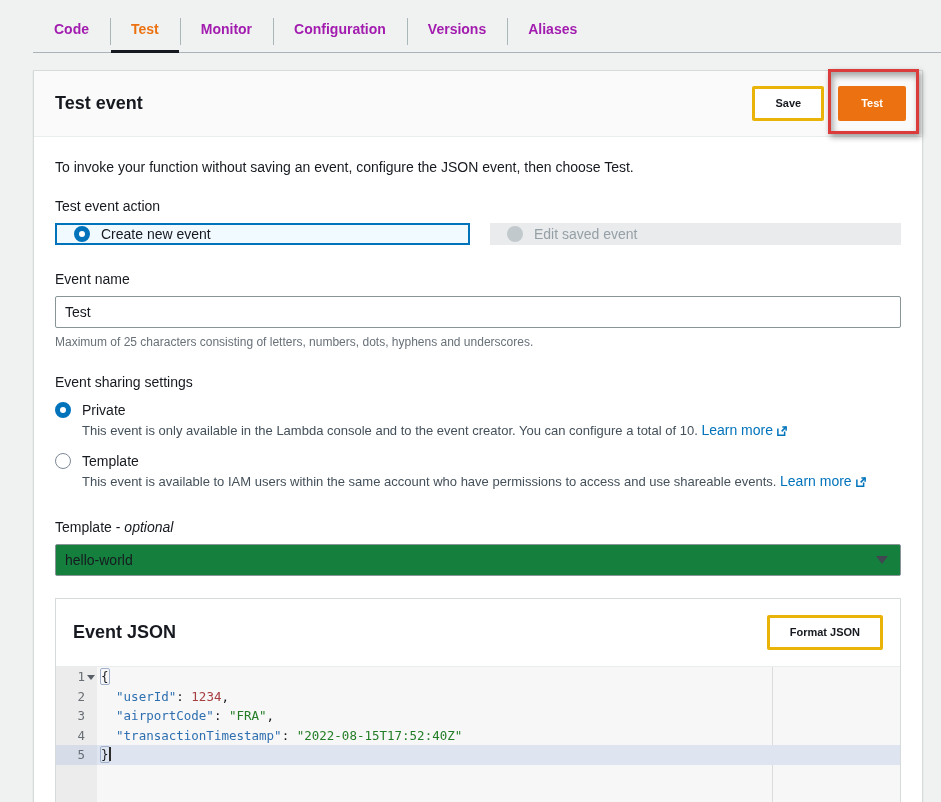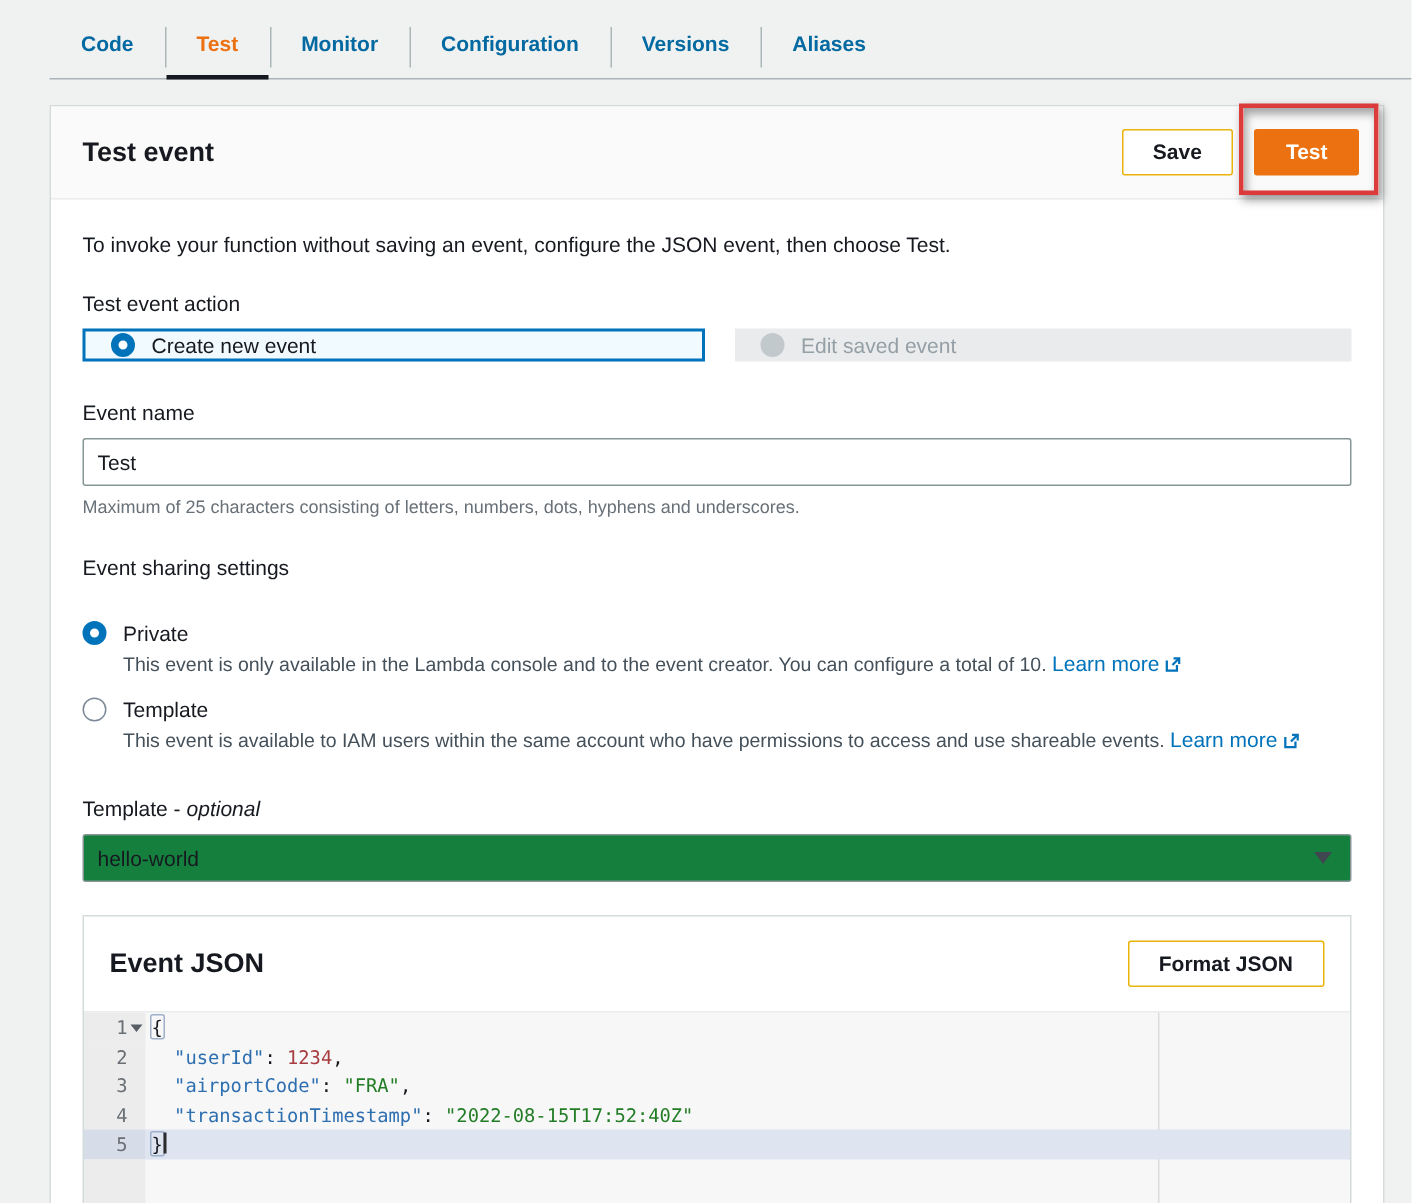--- a/index.html
+++ b/index.html
@@ -6,32 +6,32 @@
   html,body { margin:0; padding:0; }
   body {
     width:941px; height:802px; overflow:hidden; position:relative;
     background:#f0f1f1; color:#16191f;
     font-family:"Liberation Sans", sans-serif; font-size:14px;
   }
 
   
   .tabbar { margin:12px 0 0 33px; border-bottom:1px solid #a9b3b9; }
   .tabs { display:flex; }
-  .tab { position:relative; padding:9px 21px 15px; font-size:14px; font-weight:700; color:#0369a1; cursor:pointer; }
+  .tab { position:relative; padding:9px 21px 15px; font-size:14px; font-weight:700; color:#a21caf; cursor:pointer; }
   .tab:not(:first-child)::before { content:''; position:absolute; left:0; top:6px; height:27px; width:1px; background:#aab7b8; }
   .tab.active { color:#ec7211; }
   .tab.active::after { content:''; position:absolute; left:1px; right:1px; bottom:-1px; height:3px; background:#16191f; }
 
   
   .card { margin:17px 18px 0 33px; background:#fff; border:1px solid #d5dbdb; box-shadow:0 1px 1px rgba(0,28,36,.15); height:760px; }
   .card-header { display:flex; align-items:center; justify-content:space-between; background:#fafafa; border-bottom:1px solid #eaeded; padding:15px 16px 15px 21px; }
   .card-title { font-size:18px; font-weight:700; }
   .header-actions { display:flex; align-items:center; gap:14px; }
 
-  .btn { font-family:inherit; font-size:14px; font-weight:700; padding:6px 20px; border-radius:2px; border:1px solid #eab308; background:#fff; color:#16191f; cursor:pointer; line-height:17px; }
+  .btn { font-family:inherit; font-size:11px; font-weight:700; padding:6px 20px; border-radius:2px; border:3px solid #eab308; background:#fff; color:#16191f; cursor:pointer; line-height:17px; }
   .btn-primary { background:#ec7211; border-color:#ec7211; color:#fff; }
 
   .test-annotation { position:relative; }
   .red-box { position:absolute; left:-10px; right:-13px; top:-17px; bottom:-13px; border:3px solid #dc3b3b;
              box-shadow:2px 3px 6px rgba(0,0,0,.4), inset 2px 4px 6px rgba(0,0,0,.35); pointer-events:none; z-index:5; }
 
   .card-body { padding:22px 21px 0; }
   .intro { margin-bottom:23px; }
   .field-label { margin-bottom:9px; }
 
@@ -119,21 +119,21 @@
       <div class="tile tile-disabled">
         <span class="radio radio-disabled"></span>
         <span>Edit saved event</span>
       </div>
     </div>
 
     <div class="field-label">Event name</div>
     <input class="text-input" type="text" value="Test" style="">
     <div class="constraint">Maximum of 25 characters consisting of letters, numbers, dots, hyphens and underscores.</div>
 
-    <div class="field-label" style="margin-bottom:28px">Event sharing settings</div>
+    <div class="field-label" style="margin-bottom:12px">Event sharing settings</div>
 
     <div class="radio-row">
       <span class="radio radio-on"></span>
       <span>Private</span>
     </div>
     <div class="radio-desc">
       <span>This event is only available in the Lambda console and to the event creator. You can configure a total of 10.</span>
       <a class="learn-link"><span>Learn more</span><svg class="ext-icon" width="12" height="12" viewBox="0 0 16 16">
             <path d="M2.5 4.5v9h9v-5" fill="none" stroke="#0073bb" stroke-width="2"></path>
             <path d="M8.5 2.5h5v5" fill="none" stroke="#0073bb" stroke-width="2"></path>

